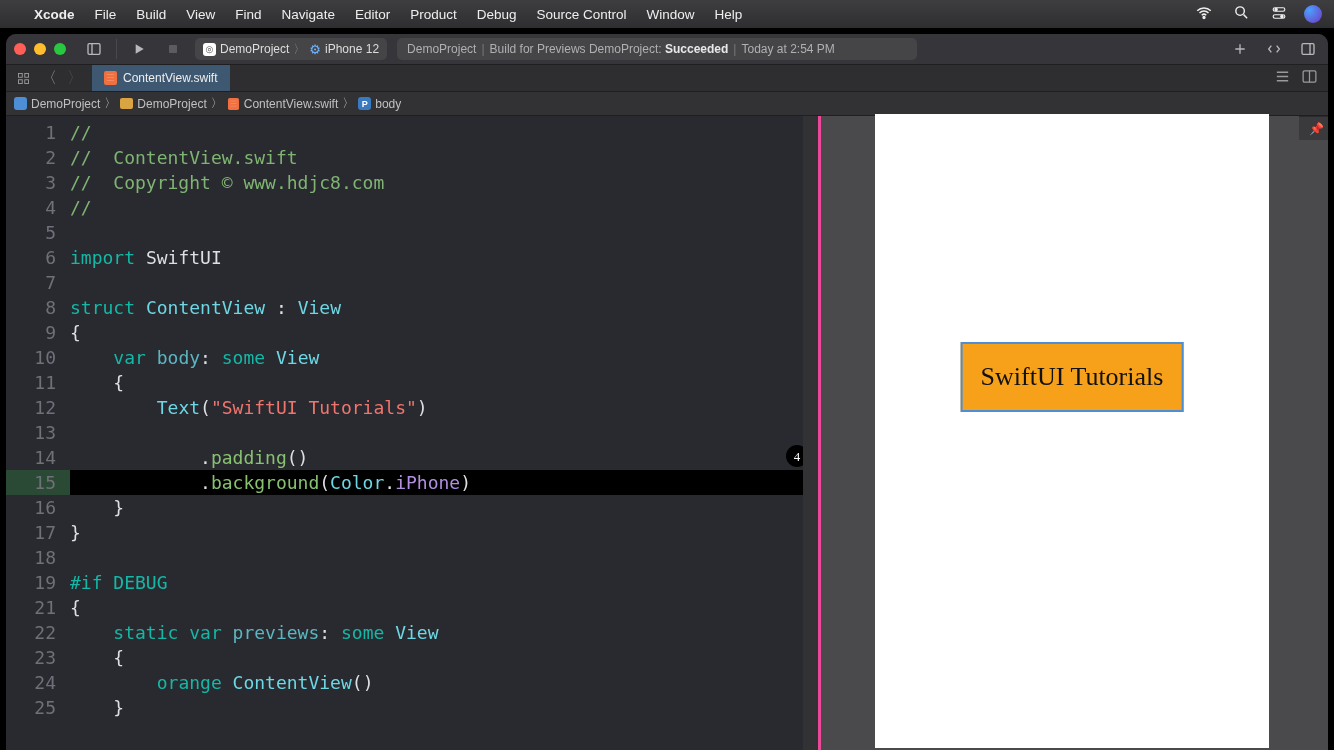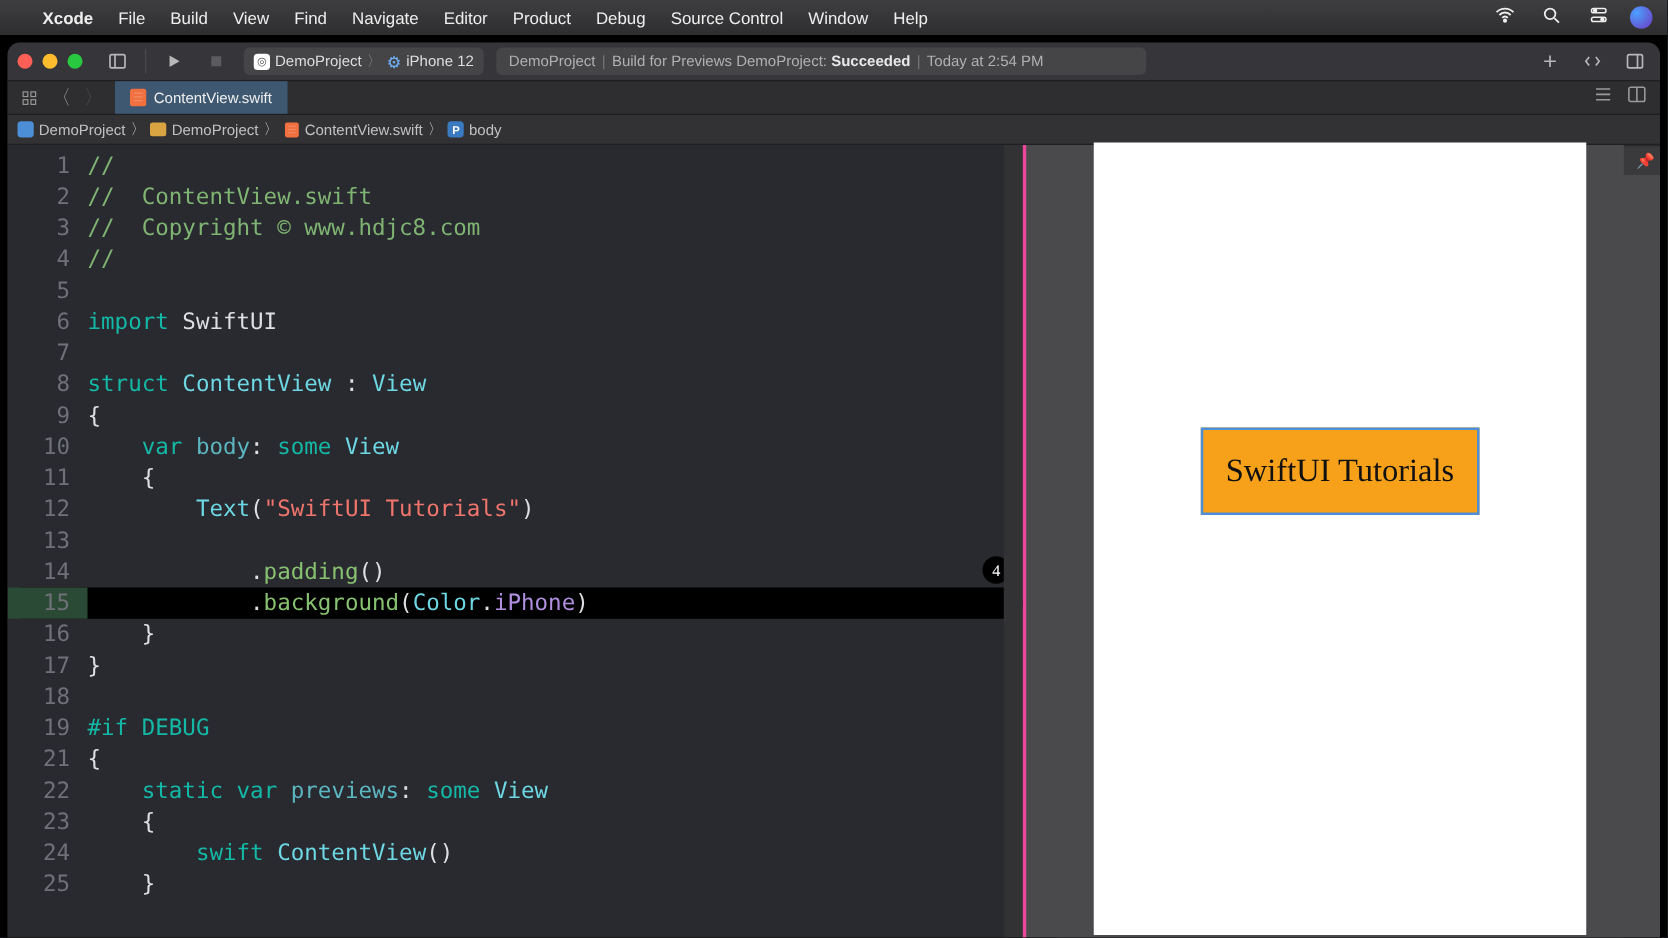--- a/index.html
+++ b/index.html
@@ -484,21 +484,21 @@
           <div class="code-line">
             <div class="gutter">22</div>
             <div class="code">    <span class="tok-keyword">static</span> <span class="tok-keyword">var</span> <span class="tok-typealt">previews</span><span class="tok-text">:</span> <span class="tok-keyword">some</span> <span class="tok-type">View</span></div>
           </div>
           <div class="code-line">
             <div class="gutter">23</div>
             <div class="code">    <span class="tok-text">{</span></div>
           </div>
           <div class="code-line">
             <div class="gutter">24</div>
-            <div class="code">        <span class="tok-keyword">swift</span> <span class="tok-type">ContentView</span><span class="tok-text">()</span></div>
+            <div class="code">        <span class="tok-keyword">orange</span> <span class="tok-type">ContentView</span><span class="tok-text">()</span></div>
           </div>
           <div class="code-line">
             <div class="gutter">25</div>
             <div class="code">    <span class="tok-text">}</span></div>
           </div>
         </div>
       <div class="editor-scrollbar"></div>
     </div>
 
     <div class="canvas-wrap">

